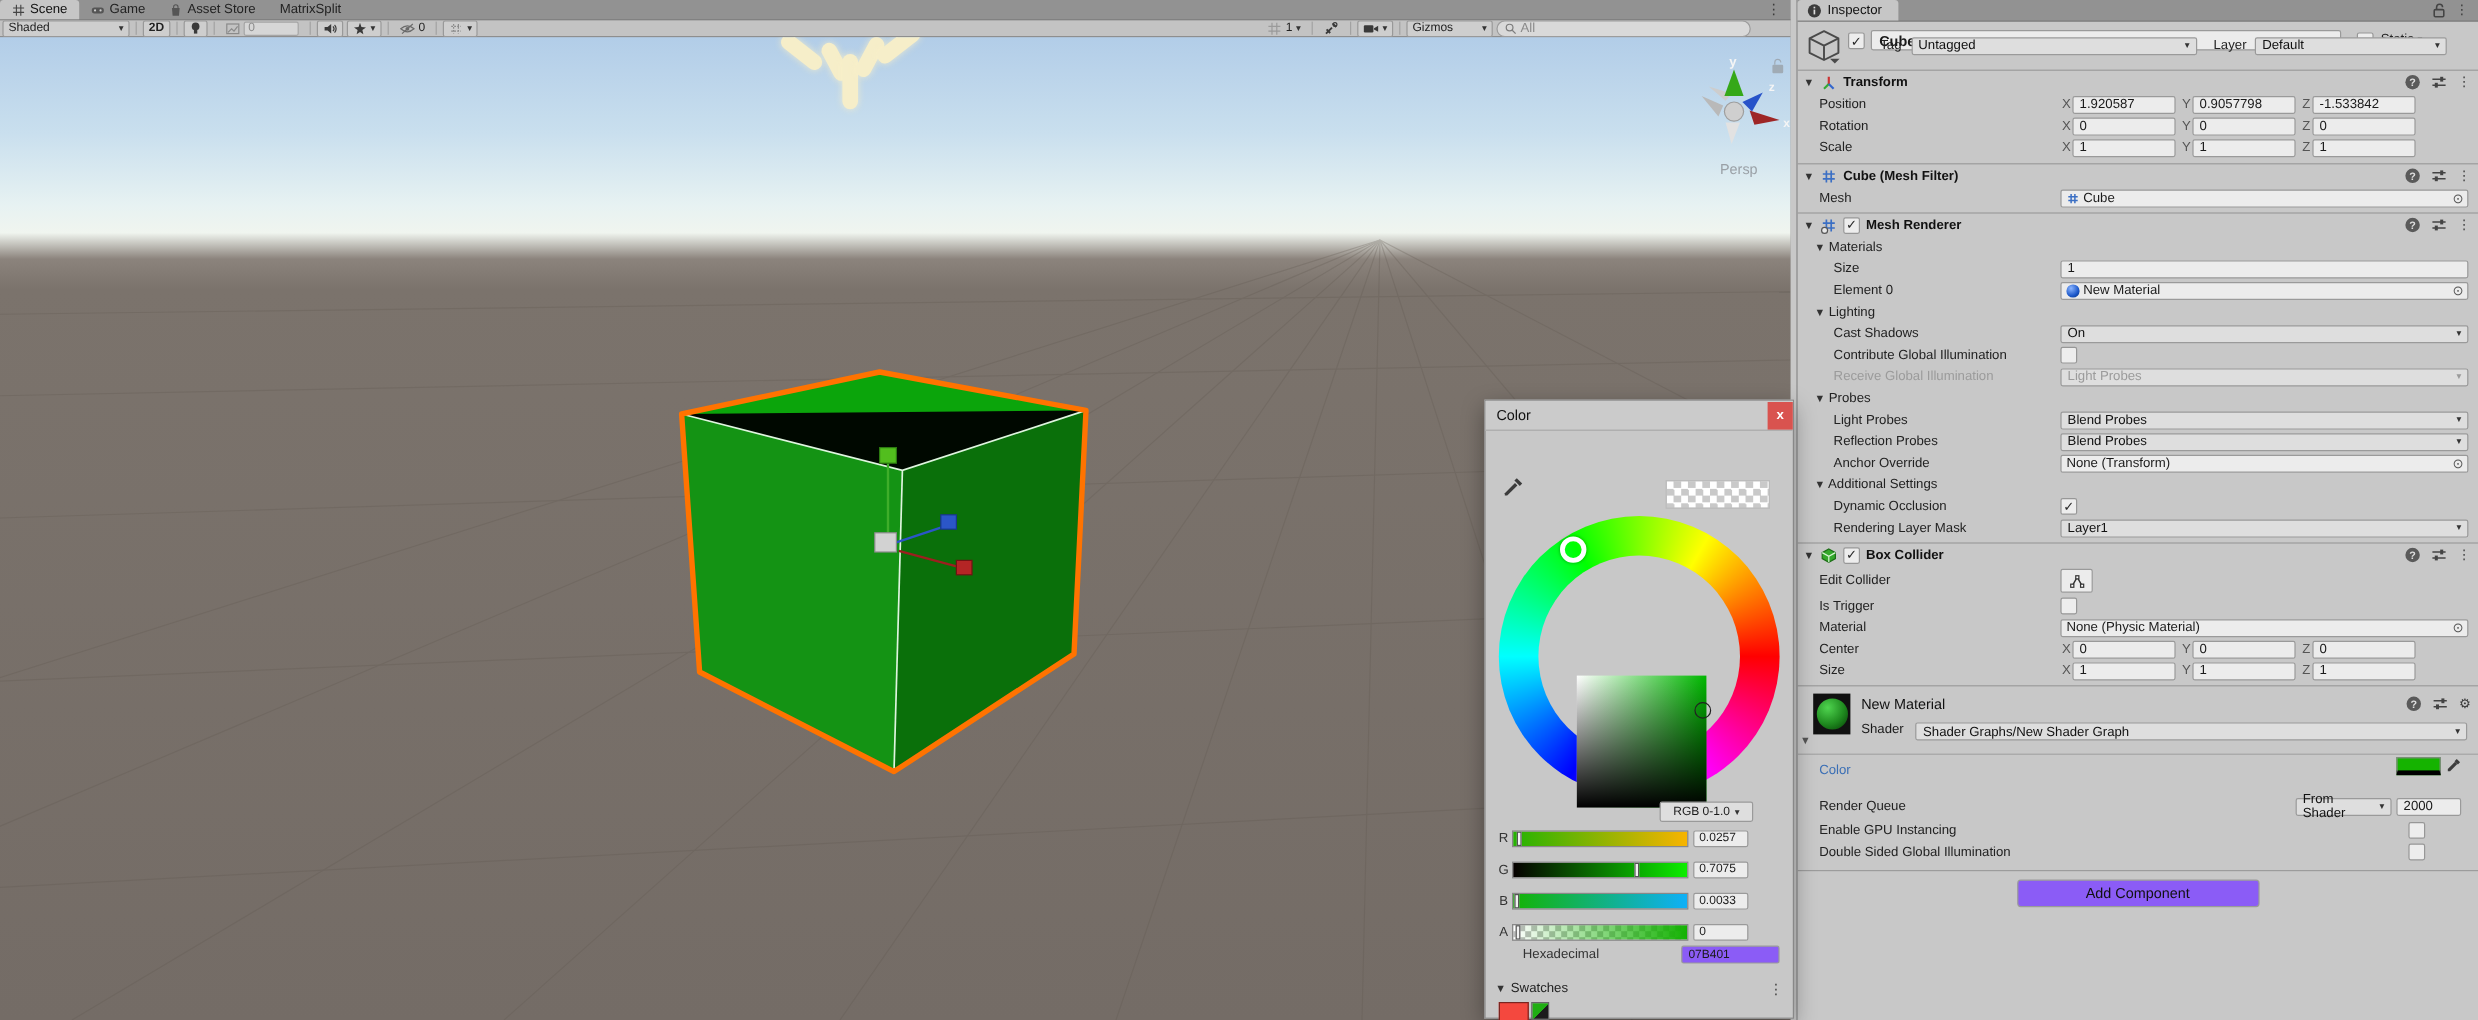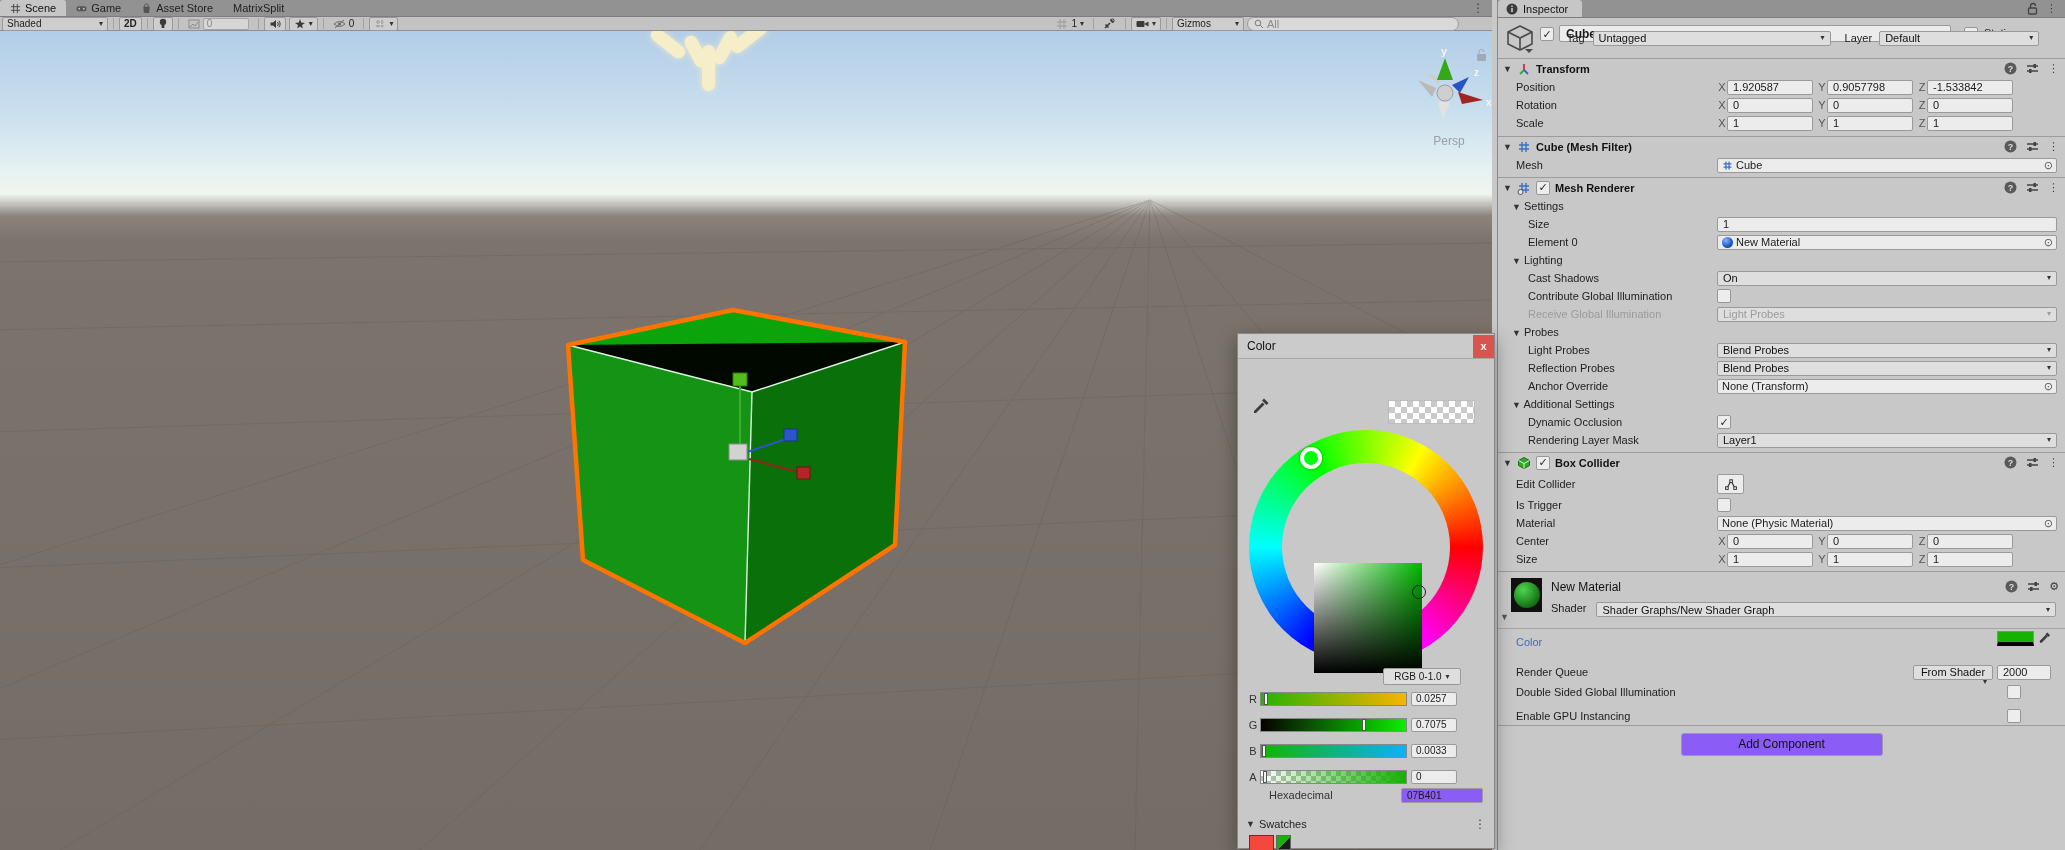--- a/index.html
+++ b/index.html
@@ -137,21 +137,21 @@
   .mat-fold{position:absolute;left:2px;top:40px;font-size:9px;color:#555;}
   .mat-title{position:absolute;left:53px;top:8px;font-size:12px;color:#111;}
   .mat-hicons{position:absolute;right:6px;top:8px;display:flex;gap:9px;color:#3c3c3c;align-items:center;}
   .shader-row{position:absolute;left:53px;top:30px;width:505px;display:flex;align-items:flex-start;}
   .dd-shader{flex:1;margin-left:10px;}
   .mat-body{border-top:1px solid #a5a5a5;}
   .color-label{color:#3b6fb5;}
   .colorswatch-wrap{position:absolute;right:14px;top:2px;display:flex;align-items:flex-start;gap:4px;}
   .colorswatch{width:37px;height:15px;background:#15b300;border-bottom:4px solid #000;box-sizing:border-box;border-top:1px solid #888;border-left:1px solid #888;border-right:1px solid #888;}
   .rq-wrap{position:absolute;right:14px;display:flex;gap:4px;align-items:center;}
-  .dd-rq{width:80px;flex-direction:column;}
+  .dd-rq{width:80px;}
   .rq-field{width:54px;}
   .right-check{position:absolute;right:44px;}
   .addcomp-wrap{border-top:1px solid #9c9c9c;height:36px;display:flex;align-items:center;justify-content:center;}
   .addcomp{width:200px;height:21px;background:#8b5cf6;border:1px solid #9a9a9a;border-radius:3px;
            display:flex;align-items:center;justify-content:center;font-size:12px;color:#111;}
 </style>
 </head>
 <body>
 
 <div class="app">
@@ -628,21 +628,21 @@
             </svg>
           <svg width="13" height="11" viewBox="0 0 13 11">
               <path d="M1 3h11M1 8h11" stroke="#444" stroke-width="1.3"></path>
               <rect x="7.5" y="1" width="2.5" height="4" fill="#444"></rect>
               <rect x="3" y="6" width="2.5" height="4" fill="#444"></rect>
             </svg>
           <span>⋮</span>
         </div>
       </div>
       <div class="row">
-        <span class="rlabel lvl1"><span class="fold">▼</span> <span>Settings</span></span>
+        <span class="rlabel lvl1"><span class="fold">▼</span> <span>Materials</span></span>
       </div>
       <div class="row">
         <span class="rlabel lvl2">Size</span>
         <div class="valcol">
             <span class="field field-wide">
               <span>1</span>
             </span>
           </div>
       </div>
       <div class="row">
@@ -872,28 +872,28 @@
         <div class="rq-wrap">
           <div class="dd dd-rq">
               <span>From Shader</span>
               <span class="caret">▾</span>
             </div>
           <span class="field rq-field">
               <span>2000</span>
             </span>
         </div>
       </div>
+      <div class="row">
+        <span class="rlabel">Enable GPU Instancing</span>
+        <div class="checkbox right-check"></div>
+      </div>
       <div class="row" style="margin-bottom:6px">
         <span class="rlabel">Double Sided Global Illumination</span>
         <div class="checkbox right-check"></div>
       </div>
-      <div class="row">
-        <span class="rlabel">Enable GPU Instancing</span>
-        <div class="checkbox right-check"></div>
-      </div>
     </div>
 
     <div class="addcomp-wrap">
       <div class="addcomp">
           <span>Add Component</span>
         </div>
     </div>
   </div>
 </div>
 

